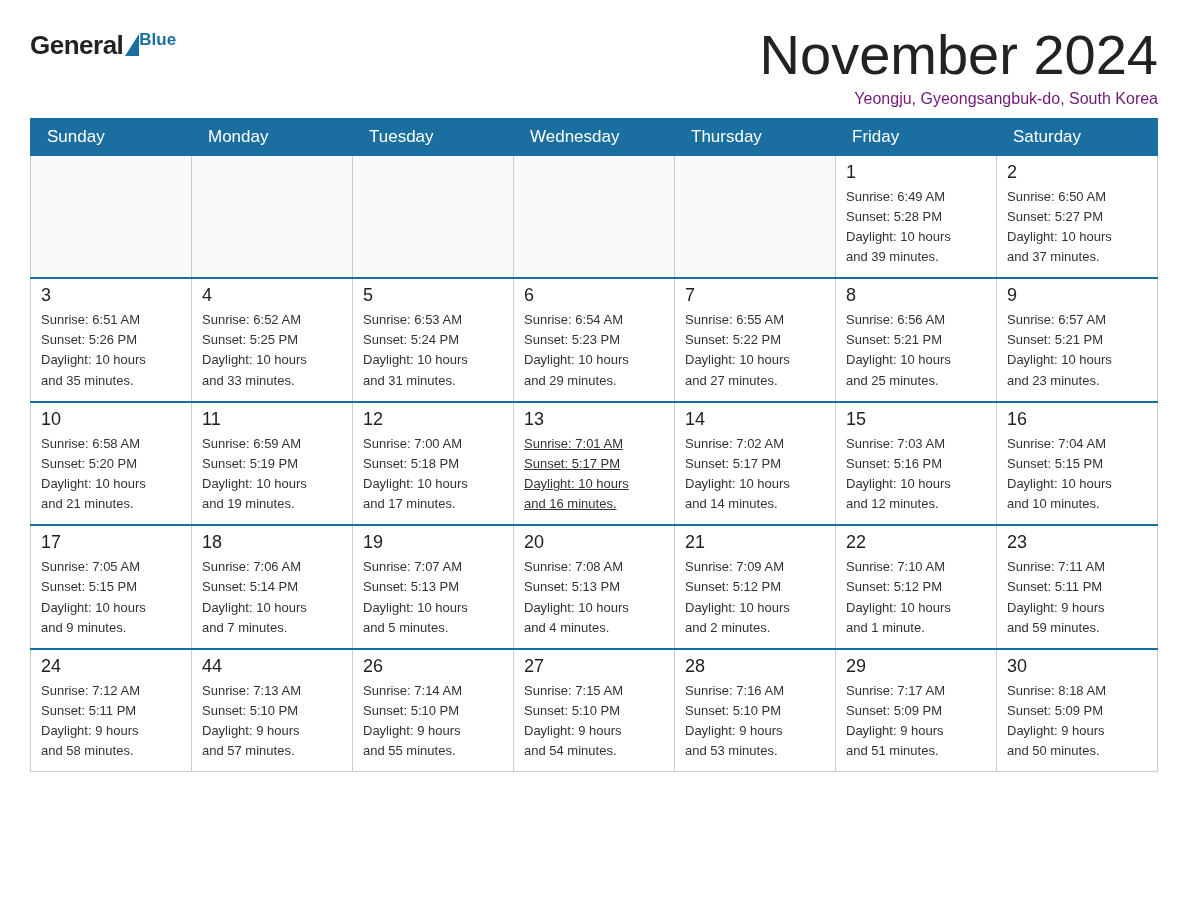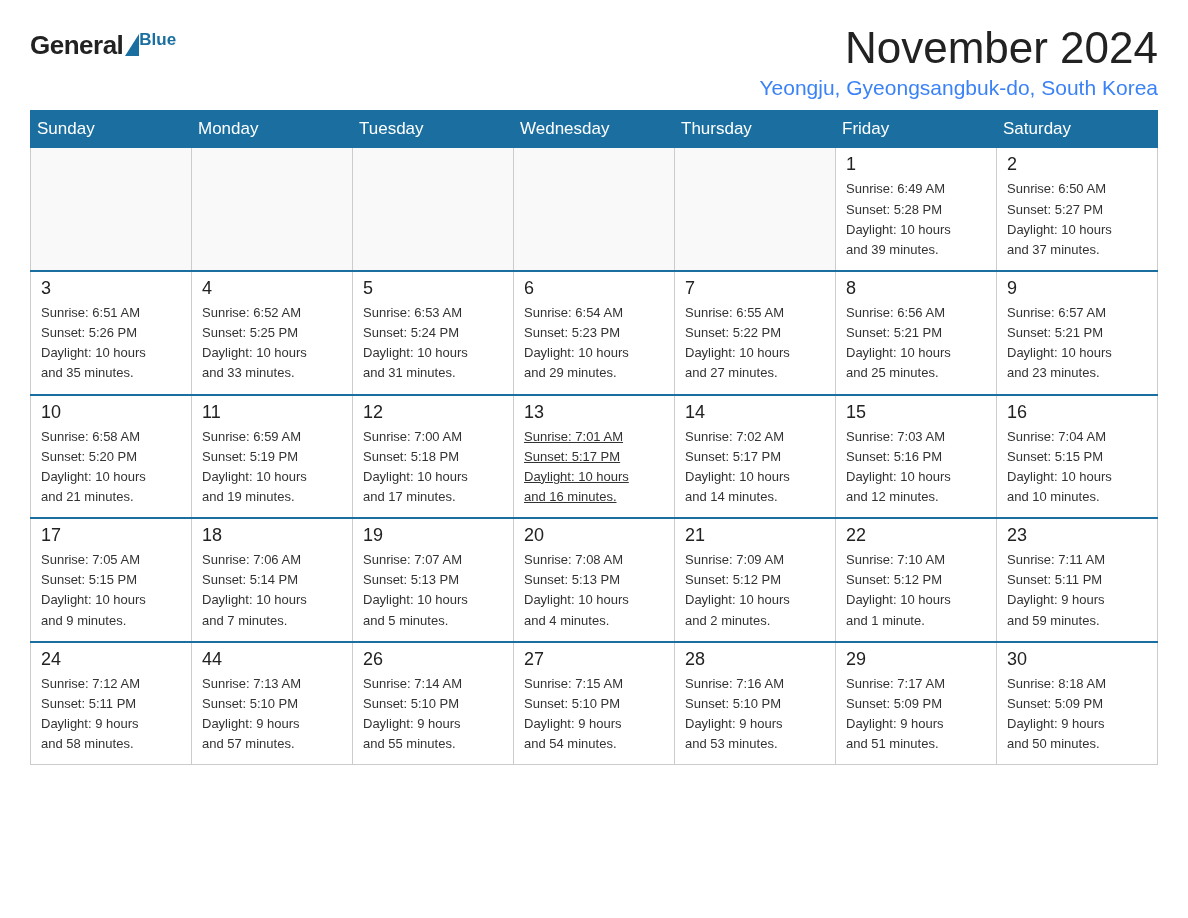--- a/index.html
+++ b/index.html
@@ -42,42 +42,42 @@
     }
     .logo-blue {
       font-size: 17px;
       font-weight: bold;
       color: #1a6fa0;
     }
     .title-area {
       text-align: right;
     }
     .month-title {
-      font-size: 44px;
+      font-size: 56px;
       font-weight: normal;
       color: #222;
       line-height: 1.1;
     }
     .location-title {
-      font-size: 21px;
-      color: #3b82f6;
+      font-size: 16px;
+      color: #701a75;
       margin-top: 4px;
       margin-left: 27px;
     }
     .calendar {
       width: 100%;
       border-collapse: collapse;
       margin-top: 8px;
     }
     .calendar th {
       background: #1a6fa0;
       color: #fff;
       font-size: 17px;
       font-weight: normal;
-      padding: 8px 6px;
+      padding: 8px 16px;
       text-align: left;
       border: 1px solid #1a6fa0;
     }
     .calendar td {
       width: calc(100% / 7);
       vertical-align: top;
       padding: 6px 10px 10px 10px;
       border: 1px solid #ccc;
       min-height: 110px;
       font-size: 13.5px;

